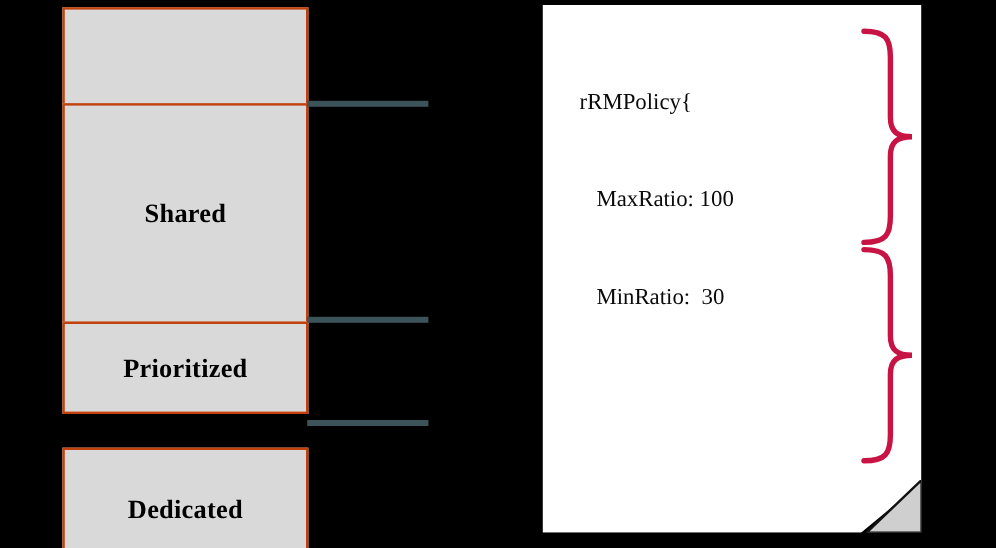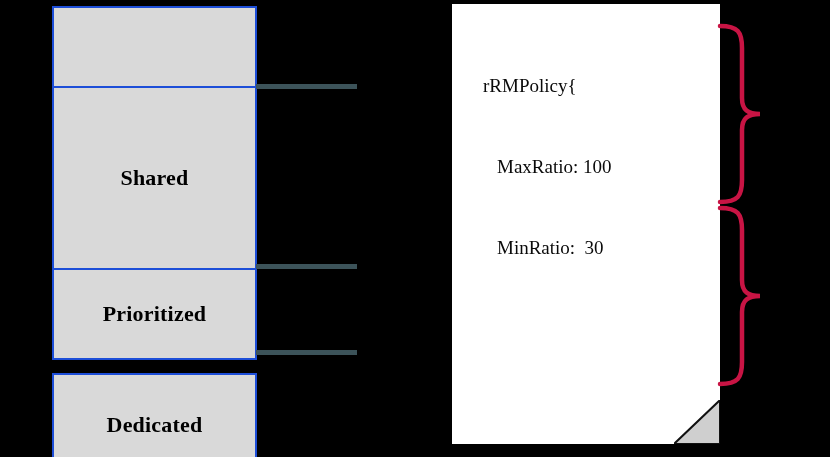--- a/index.html
+++ b/index.html
@@ -22,36 +22,36 @@
     left: 52px;
     top: 6px;
     width: 205px;
     height: 440px;
   }
   .slice {
     position: absolute;
     left: 0;
     width: 205px;
     background: #D9D9D9;
-    border: 2px solid #1d4ed8;
+    border: 2px solid #c2410c;
     box-sizing: border-box;
     display: flex;
     align-items: center;
     justify-content: center;
   }
   .slice-label {
     font-size: 22px;
     font-weight: bold;
     color: #000000;
     letter-spacing: 0.2px;
     font-family: "Liberation Serif", "DejaVu Serif", serif;
   }
   #slice-top     { top: 0px;   height: 82px; }
   #slice-shared  { top: 80px;  height: 184px; }
-  #slice-prior   { top: 262px; height: 92px; }
+  #slice-prior   { top: 262px; height: 77px; }
   #slice-dedic   { top: 367px; height: 103px; }
 
   
   .connector {
     position: absolute;
     height: 5px;
     background: #3C5359;
     left: 256px;
     width: 101px;
   }
@@ -59,20 +59,21 @@
   #connector-2 { top: 264px; }
   #connector-3 { top: 350px; }
 
   
   #policy-paper {
     position: absolute;
     left: 452px;
     top: 4px;
     width: 268px;
     height: 440px;
+    padding-left: 48px;
   }
   #paper-body {
     position: absolute;
     inset: 0;
     background: #FFFFFF;
     clip-path: polygon(0 0, 100% 0, 100% 90.5%, 84% 100%, 0 100%);
   }
   #paper-fold-edge {
     position: absolute;
     right: 0;

